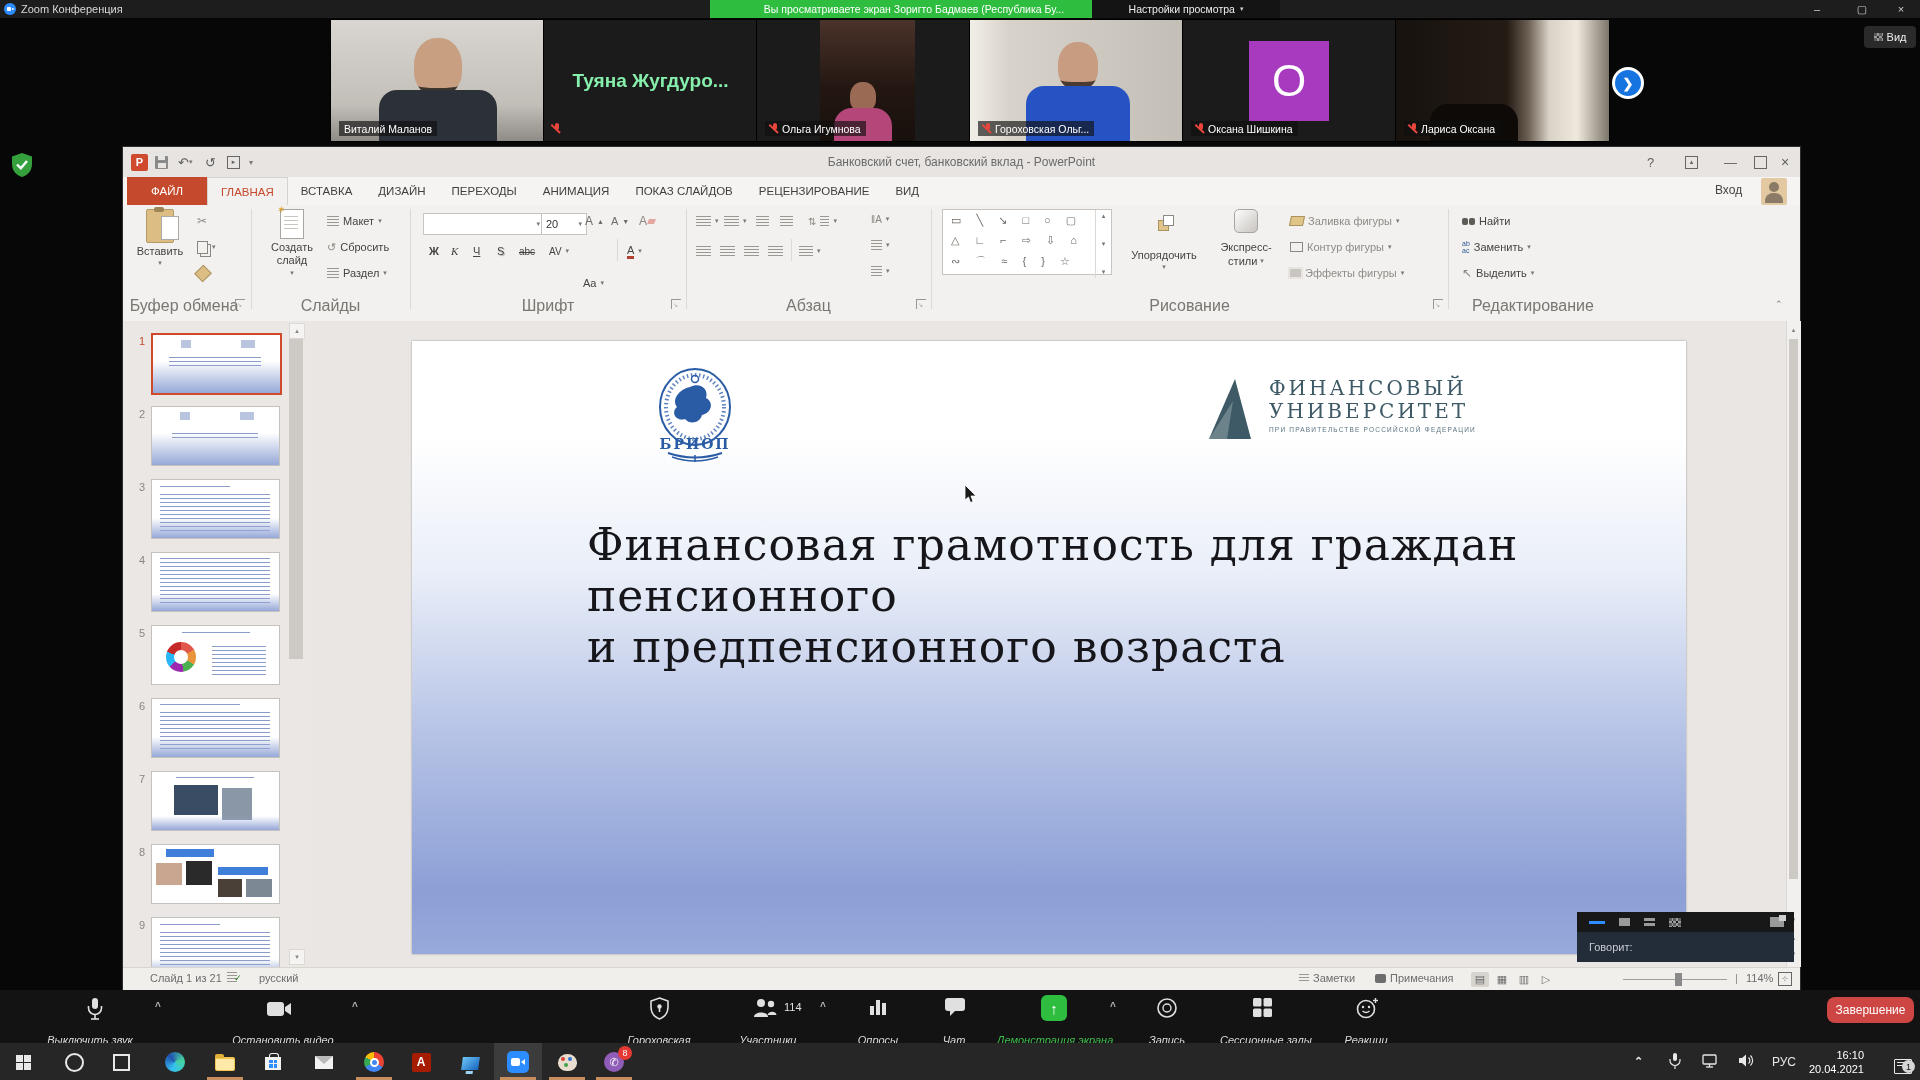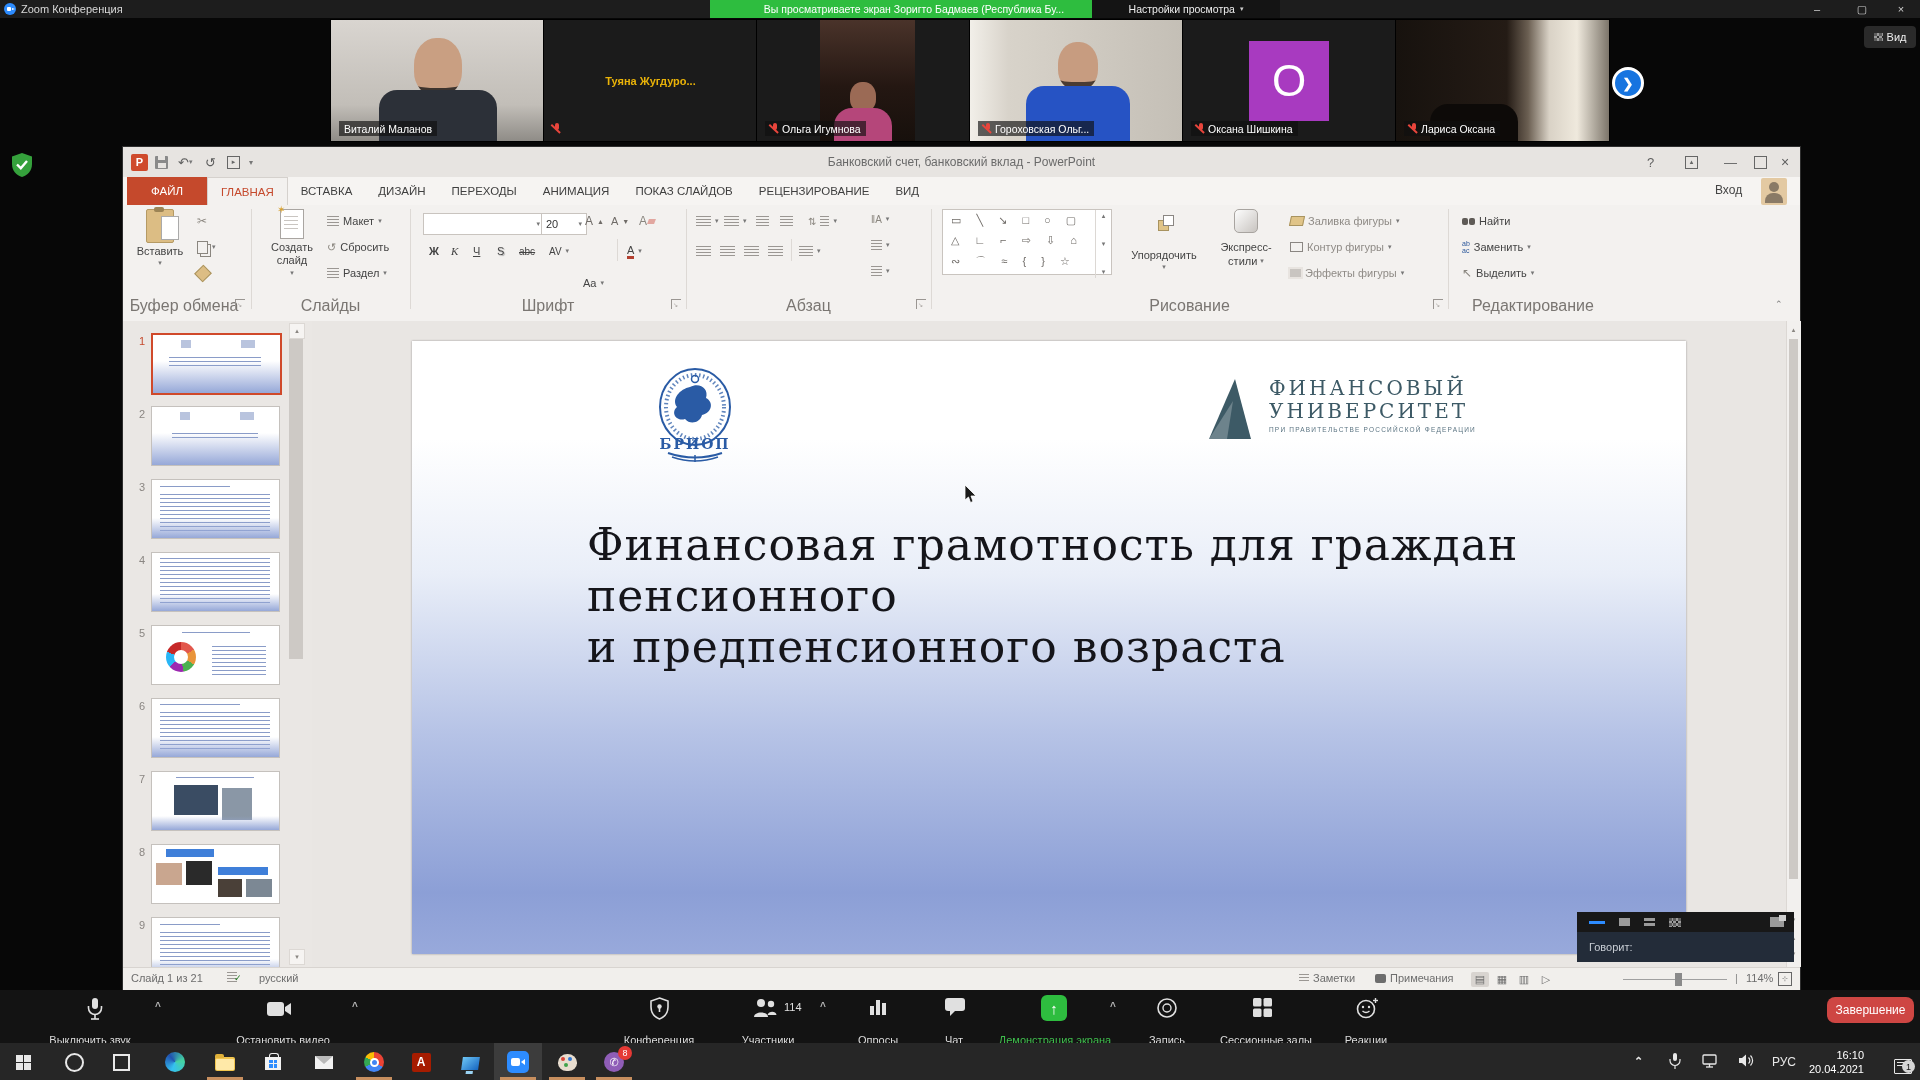--- a/index.html
+++ b/index.html
@@ -122,21 +122,21 @@
   #speakbottom{position:absolute;left:0;top:20px;width:205px;height:30px;background:#232c39;color:#c8cdd4;font-size:11px;display:flex;align-items:center;padding-left:12px;}
   .lay1{width:16px;height:3px;background:#2d8cff;}
   .lay2{width:11px;height:8px;background:#9a9a9a;}
   .lay3{width:11px;height:8px;background:repeating-linear-gradient(#9a9a9a 0 3px,transparent 3px 5px);}
   .lay4{width:12px;height:9px;background:repeating-linear-gradient(90deg,#9a9a9a 0 3px,transparent 3px 4.5px),repeating-linear-gradient(#9a9a9a 0 3px,transparent 3px 4.5px);background-blend-mode:multiply;}
   .lay5{width:14px;height:10px;background:#9a9a9a;position:relative;margin-left:auto;margin-right:10px;}
   .lay5:after{content:"";position:absolute;right:-2px;top:-2px;width:7px;height:6px;background:#cfcfcf;}
 
   
   #ztb{left:0;top:990px;width:1920px;height:53px;background:#131313;z-index:40;}
-  .ztlbl{position:absolute;top:1034px;font-size:11px;color:#dcdcdc;text-align:center;transform:translateX(-50%);z-index:41;}
+  .ztlbl{position:absolute;top:1034px;font-size:11px;color:#dcdcdc;text-align:center;transform:translateX(-50%);z-index:41;font-style:italic;}
   .zticon{position:absolute;top:997px;z-index:41;}
   .chev{position:absolute;top:1001px;color:#b5b5b5;font-size:10px;font-weight:bold;z-index:41;}
   #endbtn{position:absolute;left:1827px;top:997px;width:87px;height:26px;background:#ce4643;border-radius:8px;color:#fff;
       font-size:12px;display:flex;align-items:center;justify-content:center;z-index:41;}
   .sharebox{width:26px;height:26px;background:#2ebd3f;border-radius:6px;color:#fff;font-size:15px;font-weight:bold;
       display:flex;align-items:center;justify-content:center;}
 
   
   #taskbar{left:0;top:1043px;width:1920px;height:37px;background:#262626;z-index:50;}
   .tsk{position:absolute;top:1049px;width:26px;height:26px;display:flex;align-items:center;justify-content:center;z-index:51;}
@@ -194,21 +194,21 @@
     <div class="vfeed" style="background:linear-gradient(180deg,#d9d5d0 0%,#c2beb8 70%,#8f8c87 100%);">
       <span class="head" style="left:83px;top:18px;width:48px;height:58px;background:#c99f82;box-shadow:inset 0 -46px 0 -38px #3d342e;"></span>
       <span class="body" style="left:48px;top:70px;width:118px;height:51px;background:#2c3038;"></span>
     </div>
     <div class="chip">
       <span>Виталий Маланов</span>
     </div>
   </div>
 
   <div class="tile" style="left:543px;">
-    <div style="position:absolute;inset:0;display:flex;align-items:center;justify-content:center;color:#eab308;font-size:11px;font-weight:bold;">Туяна Жугдуро...</div>
+    <div style="position:absolute;inset:0;display:flex;align-items:center;justify-content:center;color:#86efac;font-size:19px;font-weight:bold;">Туяна Жугдуро...</div>
     <div class="chip" style="background:transparent;padding:0;">
       <span class="micred"></span>
     </div>
   </div>
 
   <div class="tile" style="left:756px;">
     <div class="vfeed" style="left:63px;width:95px;background:linear-gradient(180deg,#4a332a 0%,#241712 55%,#17100c 100%);">
       <span class="head" style="left:30px;top:62px;width:26px;height:30px;background:#9b6a55;"></span>
       <span class="body" style="left:14px;top:88px;width:58px;height:33px;background:#b5467a;"></span>
     </div>
@@ -596,21 +596,21 @@
 
     <div id="mainsb" class="abs">
       <div class="sbbtn" style="top:2px;">▴</div>
       <div style="position:absolute;left:2px;top:18px;width:9px;height:540px;background:#cdc9c5;"></div>
       <div class="sbbtn" style="top:592px;">▾</div>
       <div class="sbbtn" style="top:610px;">▴</div>
       <div class="sbbtn" style="top:626px;">▾</div>
     </div>
 
     <div id="sbar" class="abs">
-      <div class="sbi" style="left:8px;">Слайд 1 из 21</div>
+      <div class="sbi" style="left:27px;">Слайд 1 из 21</div>
       <div class="sbi" style="left:104px;">
           <span class="hl" style="width:10px;height:11px;"></span>
           <span style="color:#1f7a1f;font-size:9px;margin-left:-7px;">✓</span>
         </div>
       <div class="sbi" style="left:136px;">русский</div>
       <div class="sbi" style="left:1176px;">
         <span class="hl" style="width:10px;height:9px;"></span>
         <span>Заметки</span>
       </div>
       <div class="sbi" style="left:1252px;">
@@ -661,21 +661,21 @@
     <polygon points="19,7 25,3 25,15 19,11" fill="#e0e0e0"></polygon>
   </svg>
   <div class="chev" style="left:352px;">^</div>
   <div class="ztlbl" style="left:283px;">Остановить видео</div>
 
   <svg class="zticon" style="left:650px;" width="19" height="23" viewBox="0 0 19 23">
     <path d="M9.5 1 L18 4 V10 C18 16 14.5 20 9.5 22 C4.5 20 1 16 1 10 V4 Z" stroke="#e0e0e0" stroke-width="1.6" fill="none"></path>
     <circle cx="9.5" cy="9.5" r="2.2" fill="#e0e0e0"></circle>
     <line x1="9.5" y1="11" x2="9.5" y2="15" stroke="#e0e0e0" stroke-width="1.6"></line>
   </svg>
-  <div class="ztlbl" style="left:659px;">Конференция</div>
+  <div class="ztlbl" style="left:659px;">Гороховская</div>
 
   <svg class="zticon" style="left:752px;" width="26" height="22" viewBox="0 0 26 22">
     <circle cx="9" cy="6" r="4" fill="#e0e0e0"></circle>
     <path d="M2 20 C2 14 16 14 16 20 Z" fill="#e0e0e0"></path>
     <circle cx="19" cy="7" r="3.2" fill="#e0e0e0"></circle>
     <path d="M15.5 18 C17 13.5 24 14 24.5 18 Z" fill="#e0e0e0"></path>
   </svg>
   <div class="abs" style="left:784px;top:1001px;color:#e0e0e0;font-size:11px;z-index:41;">114</div>
   <div class="chev" style="left:820px;">^</div>
   <div class="ztlbl" style="left:768px;">Участники</div>

